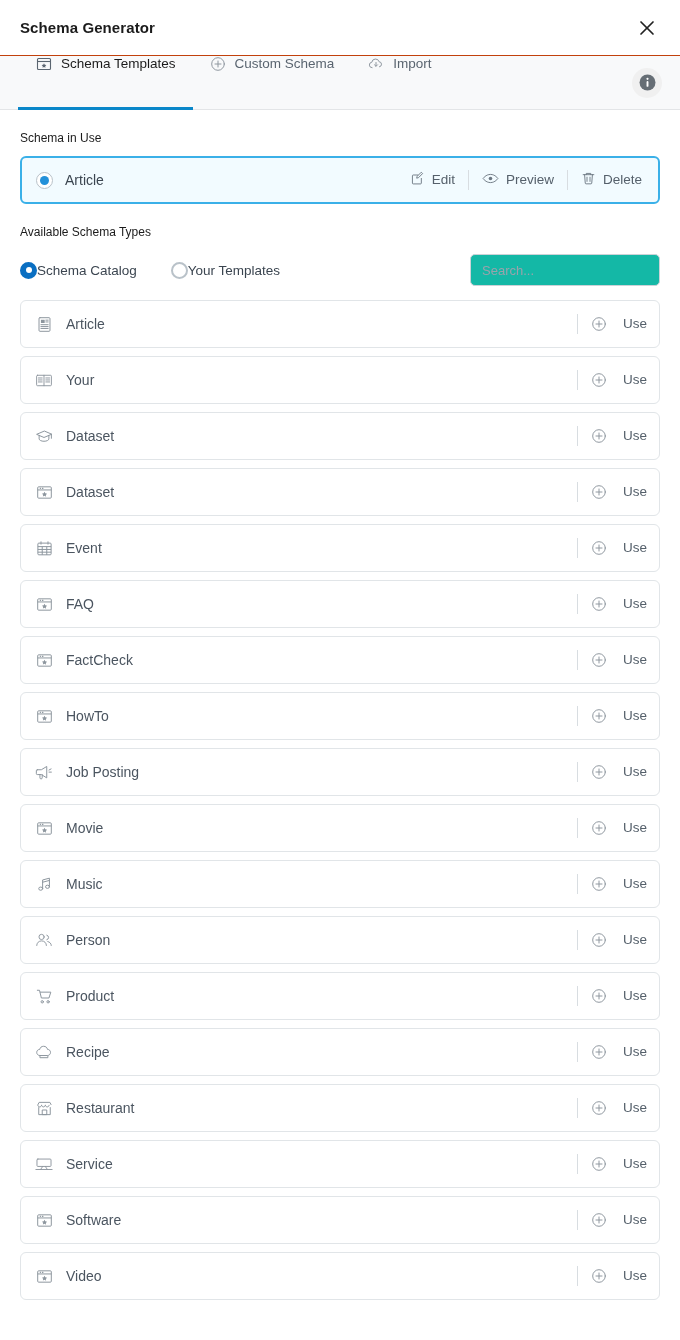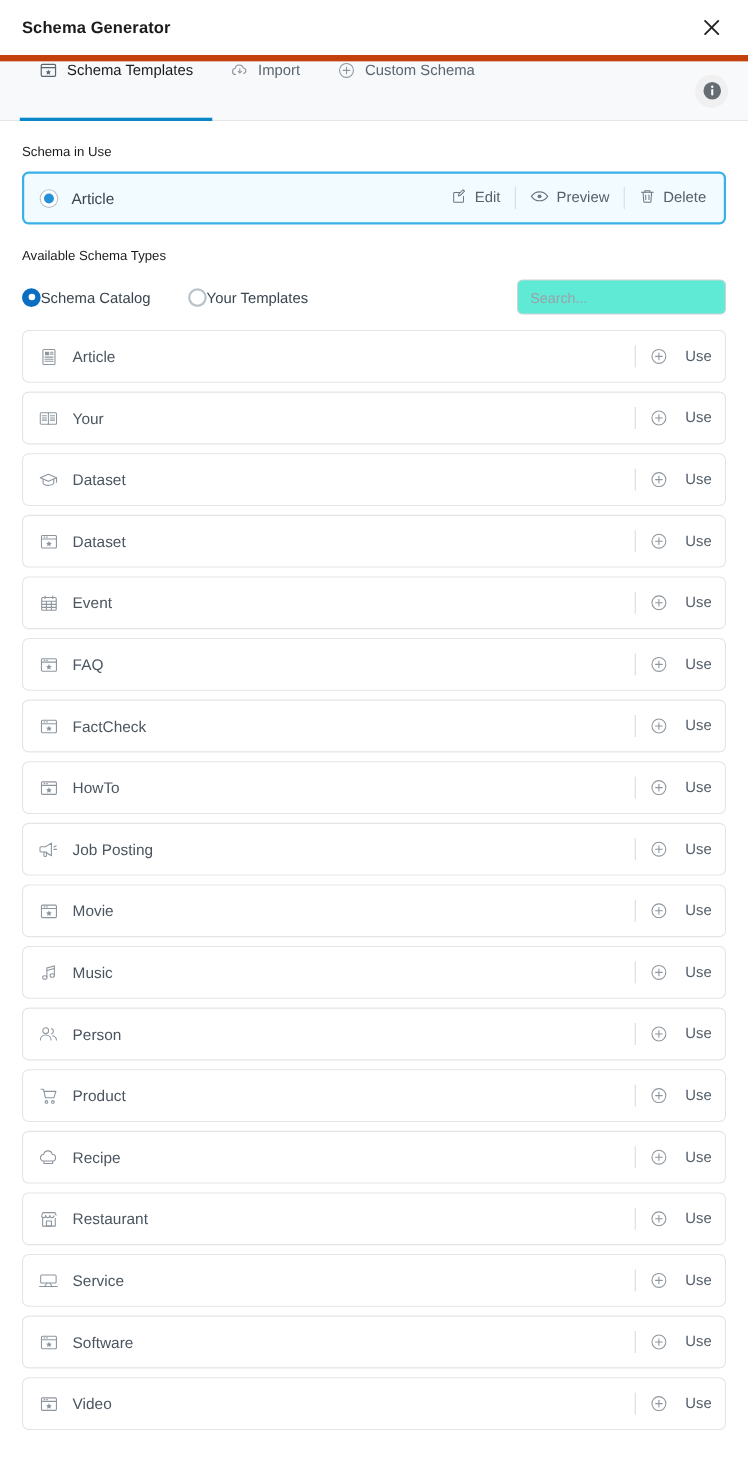--- a/index.html
+++ b/index.html
@@ -21,21 +21,21 @@
 
   
   .titlebar {
     height: 56px;
     flex: 0 0 56px;
     display: flex;
     align-items: center;
     justify-content: space-between;
     padding: 0 18px 0 20px;
     background: #ffffff;
-    border-bottom: 6px solid #c2410c;
+    border-bottom: 1px solid #c2410c;
   }
   .title {
     font-size: 15px;
     font-weight: bold;
     color: #1b1b1b;
     letter-spacing: .1px;
   }
   .close-btn {
     width: 30px; height: 30px;
     display: flex; align-items: center; justify-content: center;
@@ -184,21 +184,21 @@
   .search-wrap { margin-left: auto; }
   .search-input {
     width: 190px;
     height: 32px;
     border: 1px solid #ccd2d7;
     border-radius: 5px;
     padding: 0 11px;
     font-size: 13px;
     color: #3b4550;
     font-family: "Liberation Sans", sans-serif;
-    background: #5eead4;
+    background: #14b8a6;
     outline: none;
   }
   .search-input::placeholder { color: #9aa3ab; }
 
   
   .list { display: flex; flex-direction: column; gap: 8px; }
   .list-item {
     height: 48px;
     border: 1px solid #e1e5e8;
     border-radius: 6px;
@@ -259,38 +259,38 @@
             <rect x="1.5" y="2.5" width="13" height="11" rx="1"></rect>
             <line x1="1.5" y1="5.5" x2="14.5" y2="5.5"></line>
             <path d="M8 7.3l.75 1.5 1.65.24-1.2 1.17.28 1.64L8 11.08l-1.48.77.28-1.64-1.2-1.17 1.65-.24z" fill="#5a6570" stroke="none"></path>
           </svg>
         </span>
         <span>Schema Templates</span>
       </div>
 
       <div class="tab">
         <span class="tab-ico">
+          <svg width="16" height="16" viewBox="0 0 18 18" fill="none" stroke="#8d969e" stroke-width="1.1" stroke-linecap="round">
+            <circle cx="9" cy="9" r="7.1"></circle>
+            <line x1="9" y1="5.6" x2="9" y2="12.4"></line>
+            <line x1="5.6" y1="9" x2="12.4" y2="9"></line>
+          </svg>
+        </span>
+        <span>Custom Schema</span>
+      </div>
+
+      <div class="tab">
+        <span class="tab-ico">
           <svg width="16" height="16" viewBox="0 0 18 18" fill="none" stroke="#8d969e" stroke-width="1.1" stroke-linecap="round" stroke-linejoin="round">
             <path d="M4.6 13.2a3.1 3.1 0 0 1-.3-6.18 4.2 4.2 0 0 1 8.2-.55 2.9 2.9 0 0 1 .4 5.73"></path>
             <line x1="9" y1="7.3" x2="9" y2="11.4"></line>
             <polyline points="7.3,9.9 9,11.6 10.7,9.9"></polyline>
           </svg>
         </span>
         <span>Import</span>
-      </div>
-
-      <div class="tab">
-        <span class="tab-ico">
-          <svg width="16" height="16" viewBox="0 0 18 18" fill="none" stroke="#8d969e" stroke-width="1.1" stroke-linecap="round">
-            <circle cx="9" cy="9" r="7.1"></circle>
-            <line x1="9" y1="5.6" x2="9" y2="12.4"></line>
-            <line x1="5.6" y1="9" x2="12.4" y2="9"></line>
-          </svg>
-        </span>
-        <span>Custom Schema</span>
       </div>
 
     </div>
 
     <div class="info-btn">
       <svg width="19" height="19" viewBox="0 0 20 20">
         <circle cx="10" cy="10" r="8.4" fill="#666e75"></circle>
         <circle cx="10" cy="6.1" r="1.15" fill="#ffffff"></circle>
         <rect x="9" y="8.4" width="2" height="6.2" rx="1" fill="#ffffff"></rect>
       </svg>

